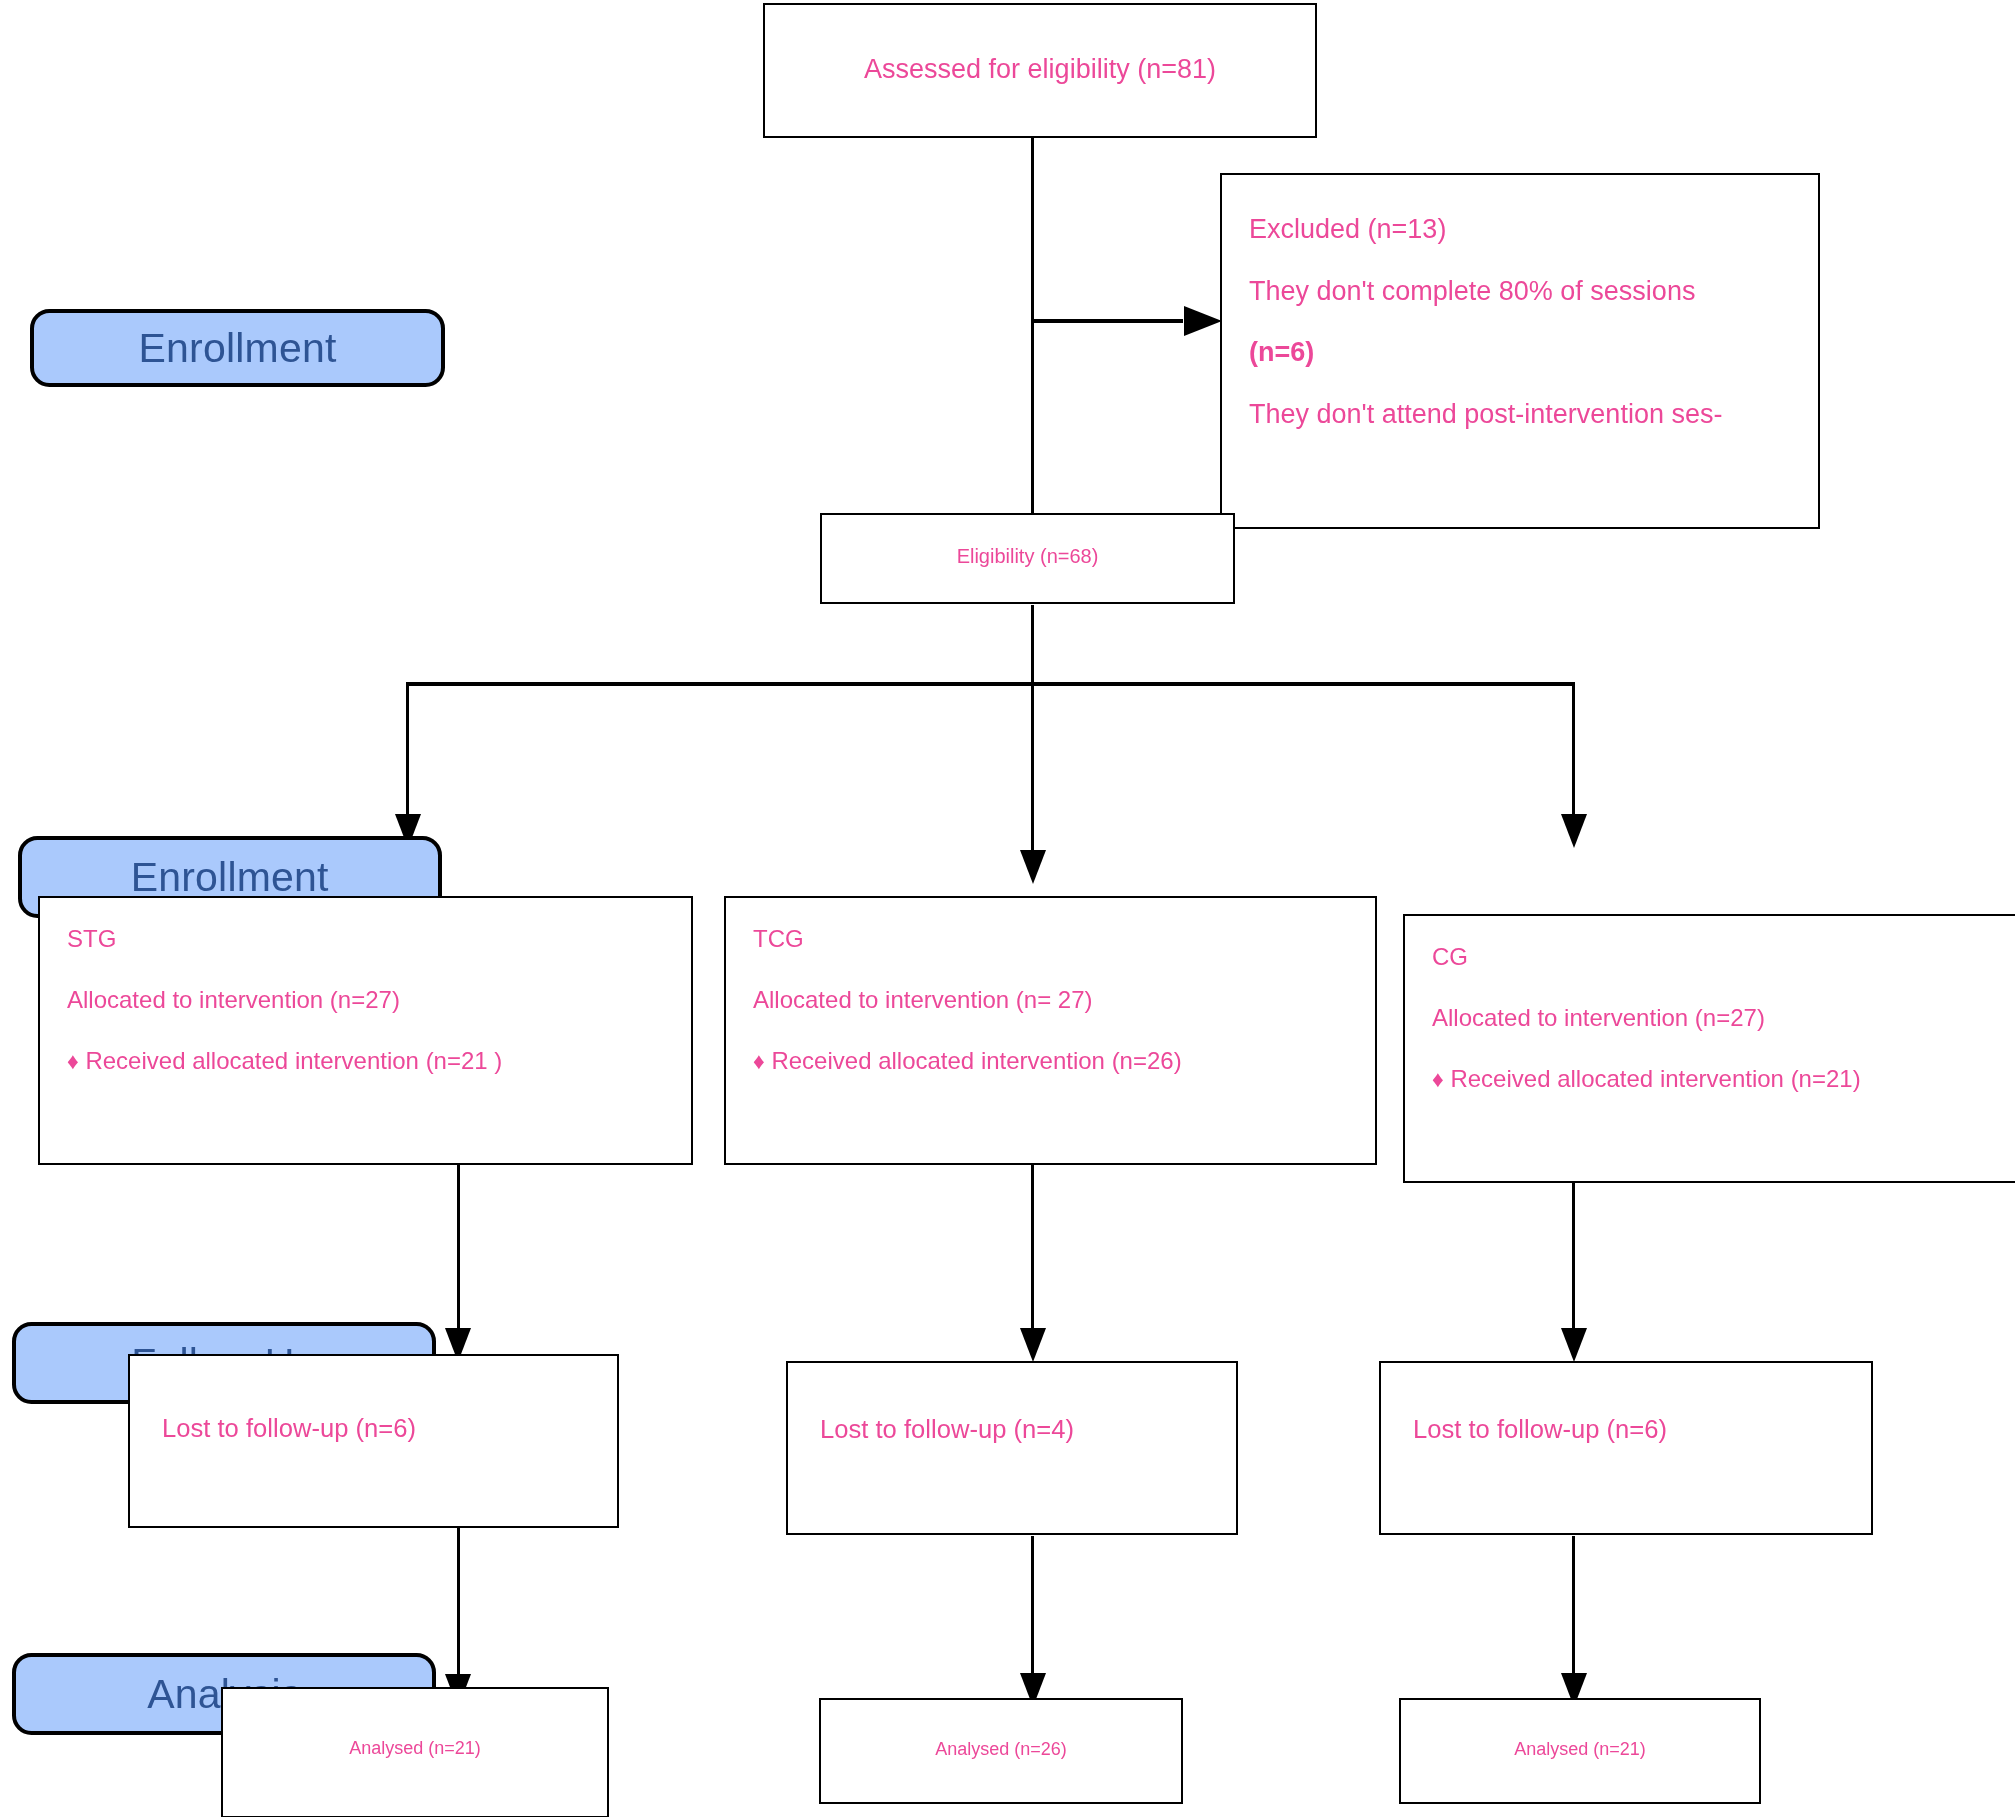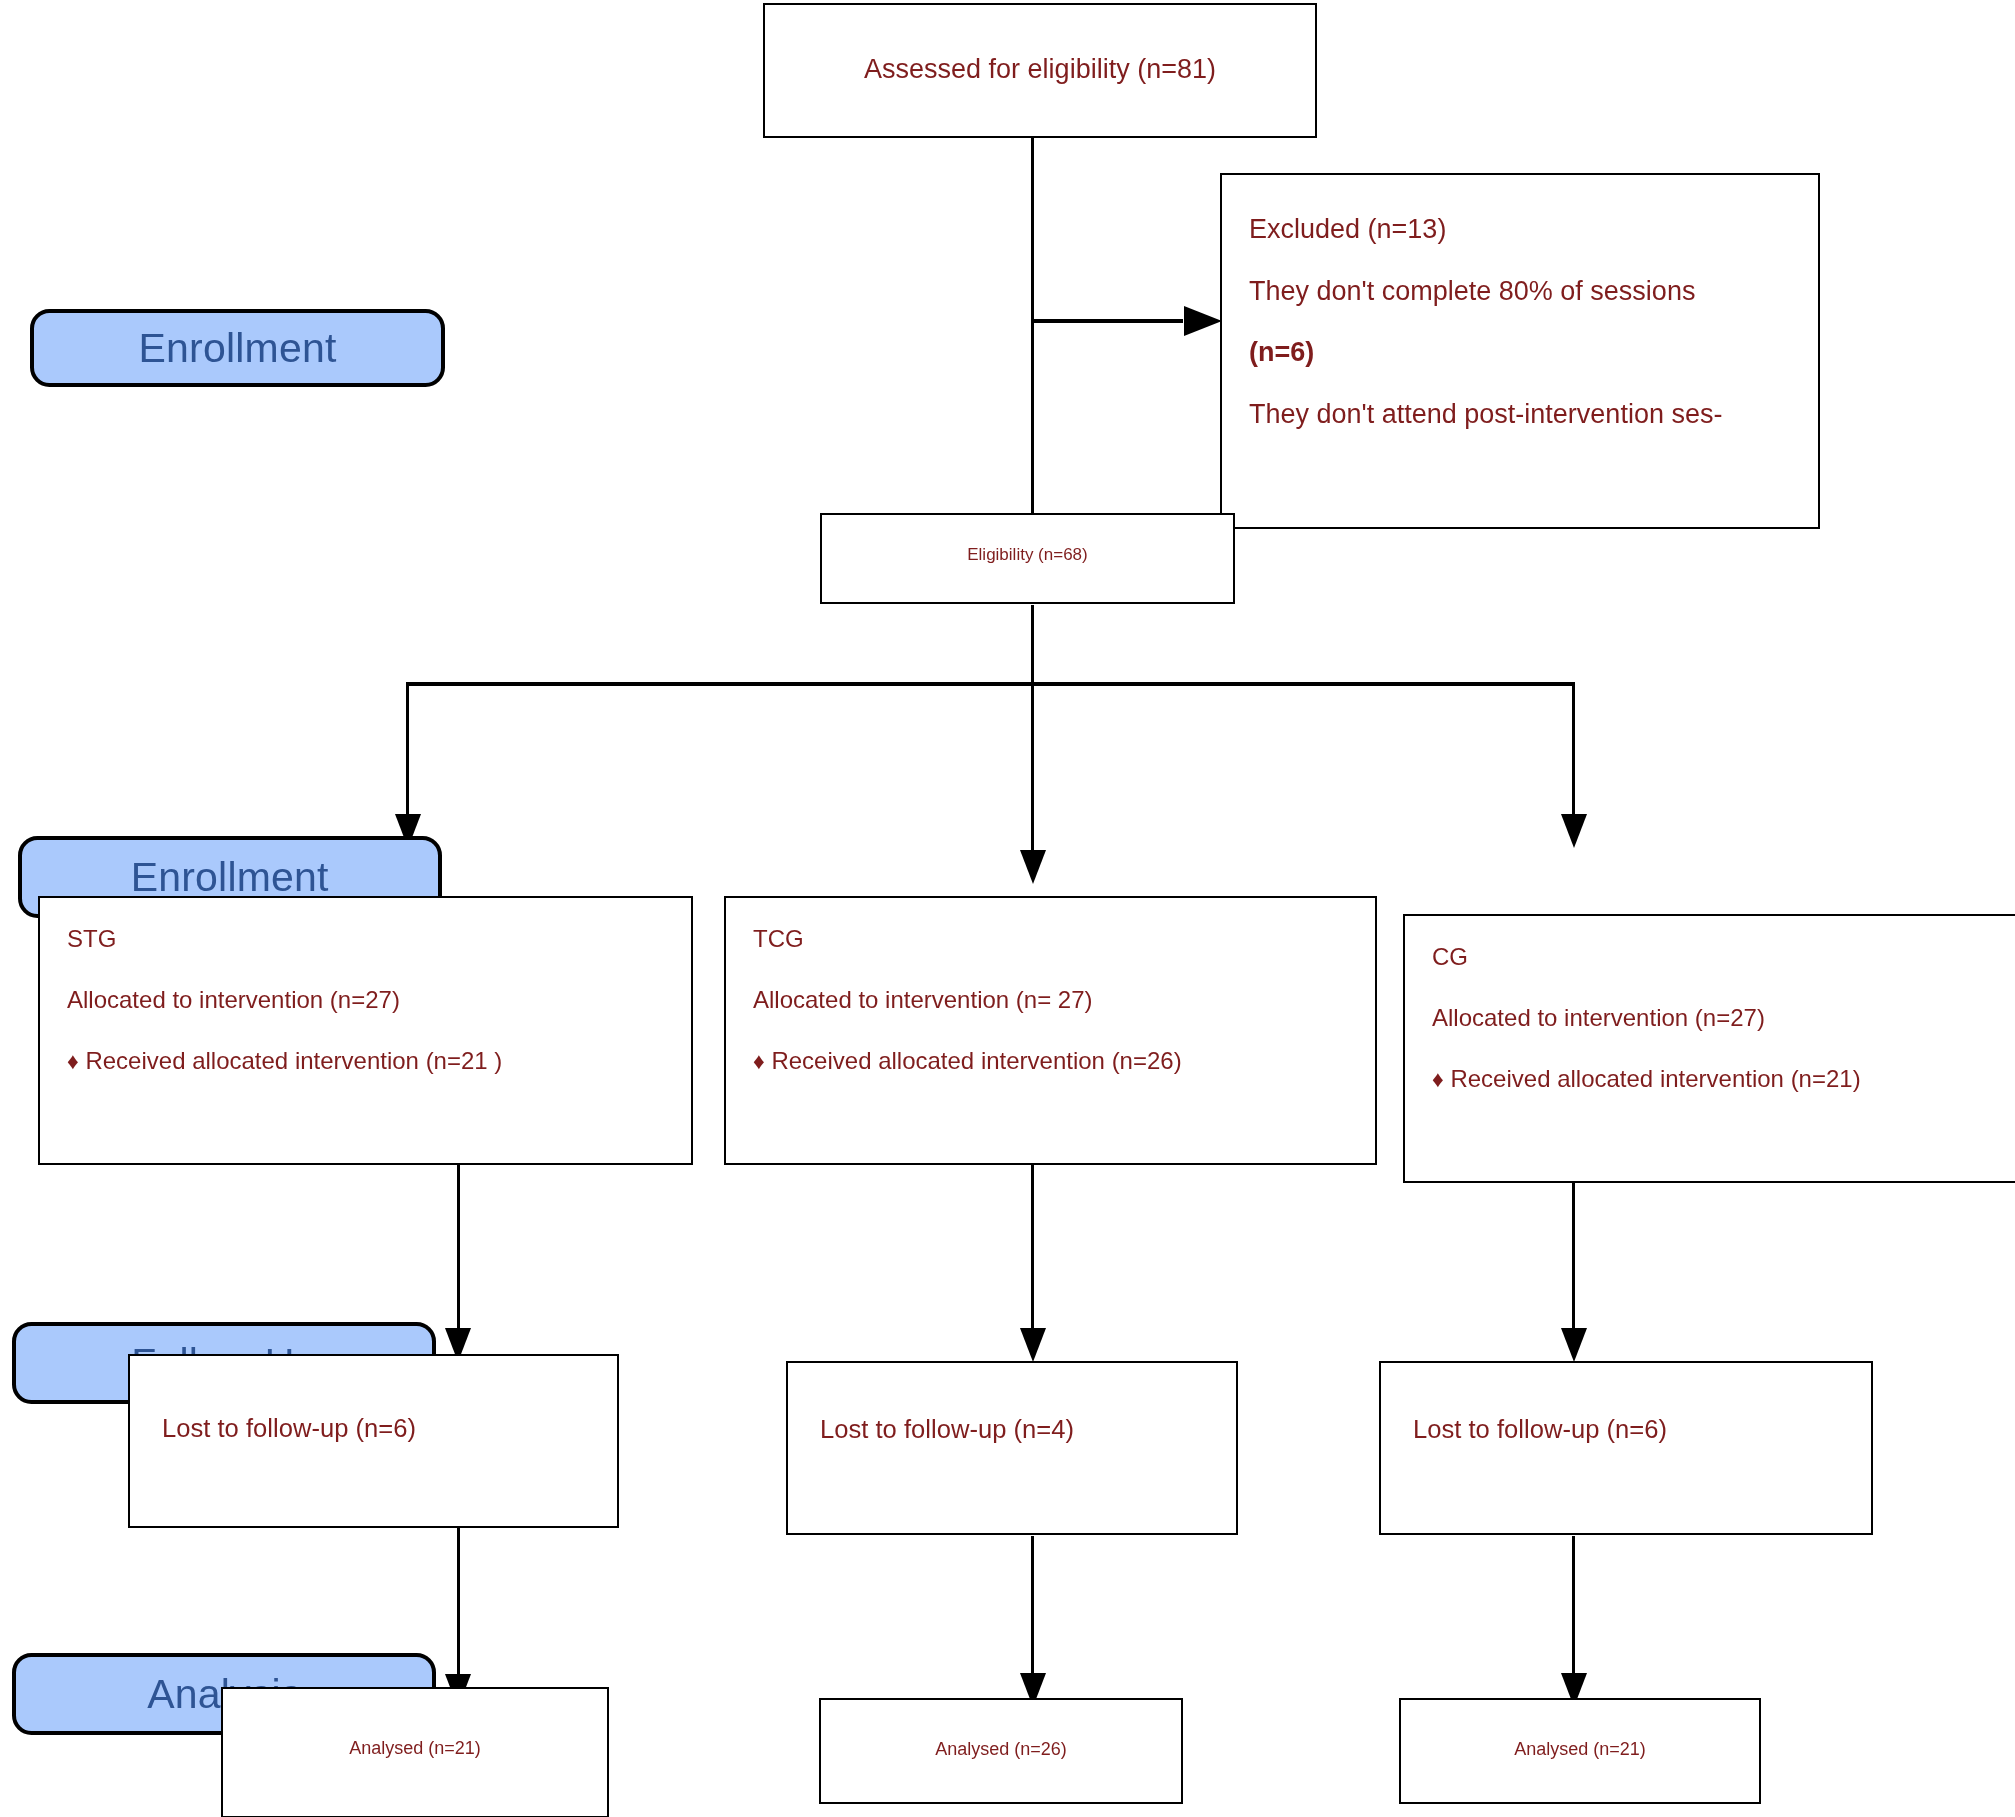--- a/index.html
+++ b/index.html
@@ -4,21 +4,21 @@
 <style>
   html,body{margin:0;padding:0;background:#ffffff;}
   body{width:2015px;height:1818px;position:relative;
        font-family:"Liberation Sans","DejaVu Sans",sans-serif;
        -webkit-font-smoothing:antialiased;}
   .stage{position:absolute;left:0;top:0;width:2015px;height:1818px;overflow:hidden;background:#fff;}
 
   
   .fbox{position:absolute;box-sizing:border-box;background:#ffffff;
         border:2.6px solid #000000;}
-  .fbox .txt{position:absolute;left:0;right:0;color:#7f1d1d;}
+  .fbox .txt{position:absolute;left:0;right:0;color:#ec4899;}
 
   .center-line{text-align:center;}
   .left-line{text-align:left;}
 
   
   .pill{position:absolute;box-sizing:border-box;background:#aac9fc;
         border:4px solid #000000;border-radius:19.4px;
         color:#2e5494;display:flex;align-items:center;}
   .pill .plabel{width:100%;text-align:center;font-size:41px;line-height:1;
                 letter-spacing:0.2px;}
@@ -27,21 +27,21 @@
   .vline{position:absolute;background:#000;width:3.1px;}
   .hline{position:absolute;background:#000;height:4px;}
   .arrow-down{position:absolute;width:0;height:0;
       border-left:13.2px solid transparent;border-right:13.2px solid transparent;
       border-top:34px solid #000;}
   .arrow-right{position:absolute;width:0;height:0;
       border-top:15px solid transparent;border-bottom:15px solid transparent;
       border-left:38px solid #000;}
 
   .t-assessed{font-size:27px;}
-  .t-eligibility{font-size:17px;}
+  .t-eligibility{font-size:20px;}
   .t-excluded{font-size:27px;}
   .t-group{font-size:24px;}
   .t-lost{font-size:25.6px;}
   .t-analysed{font-size:18px;}
   .bullet{font-size:23px;}
 </style>
 </head>
 <body>
 
 <div class="stage">

